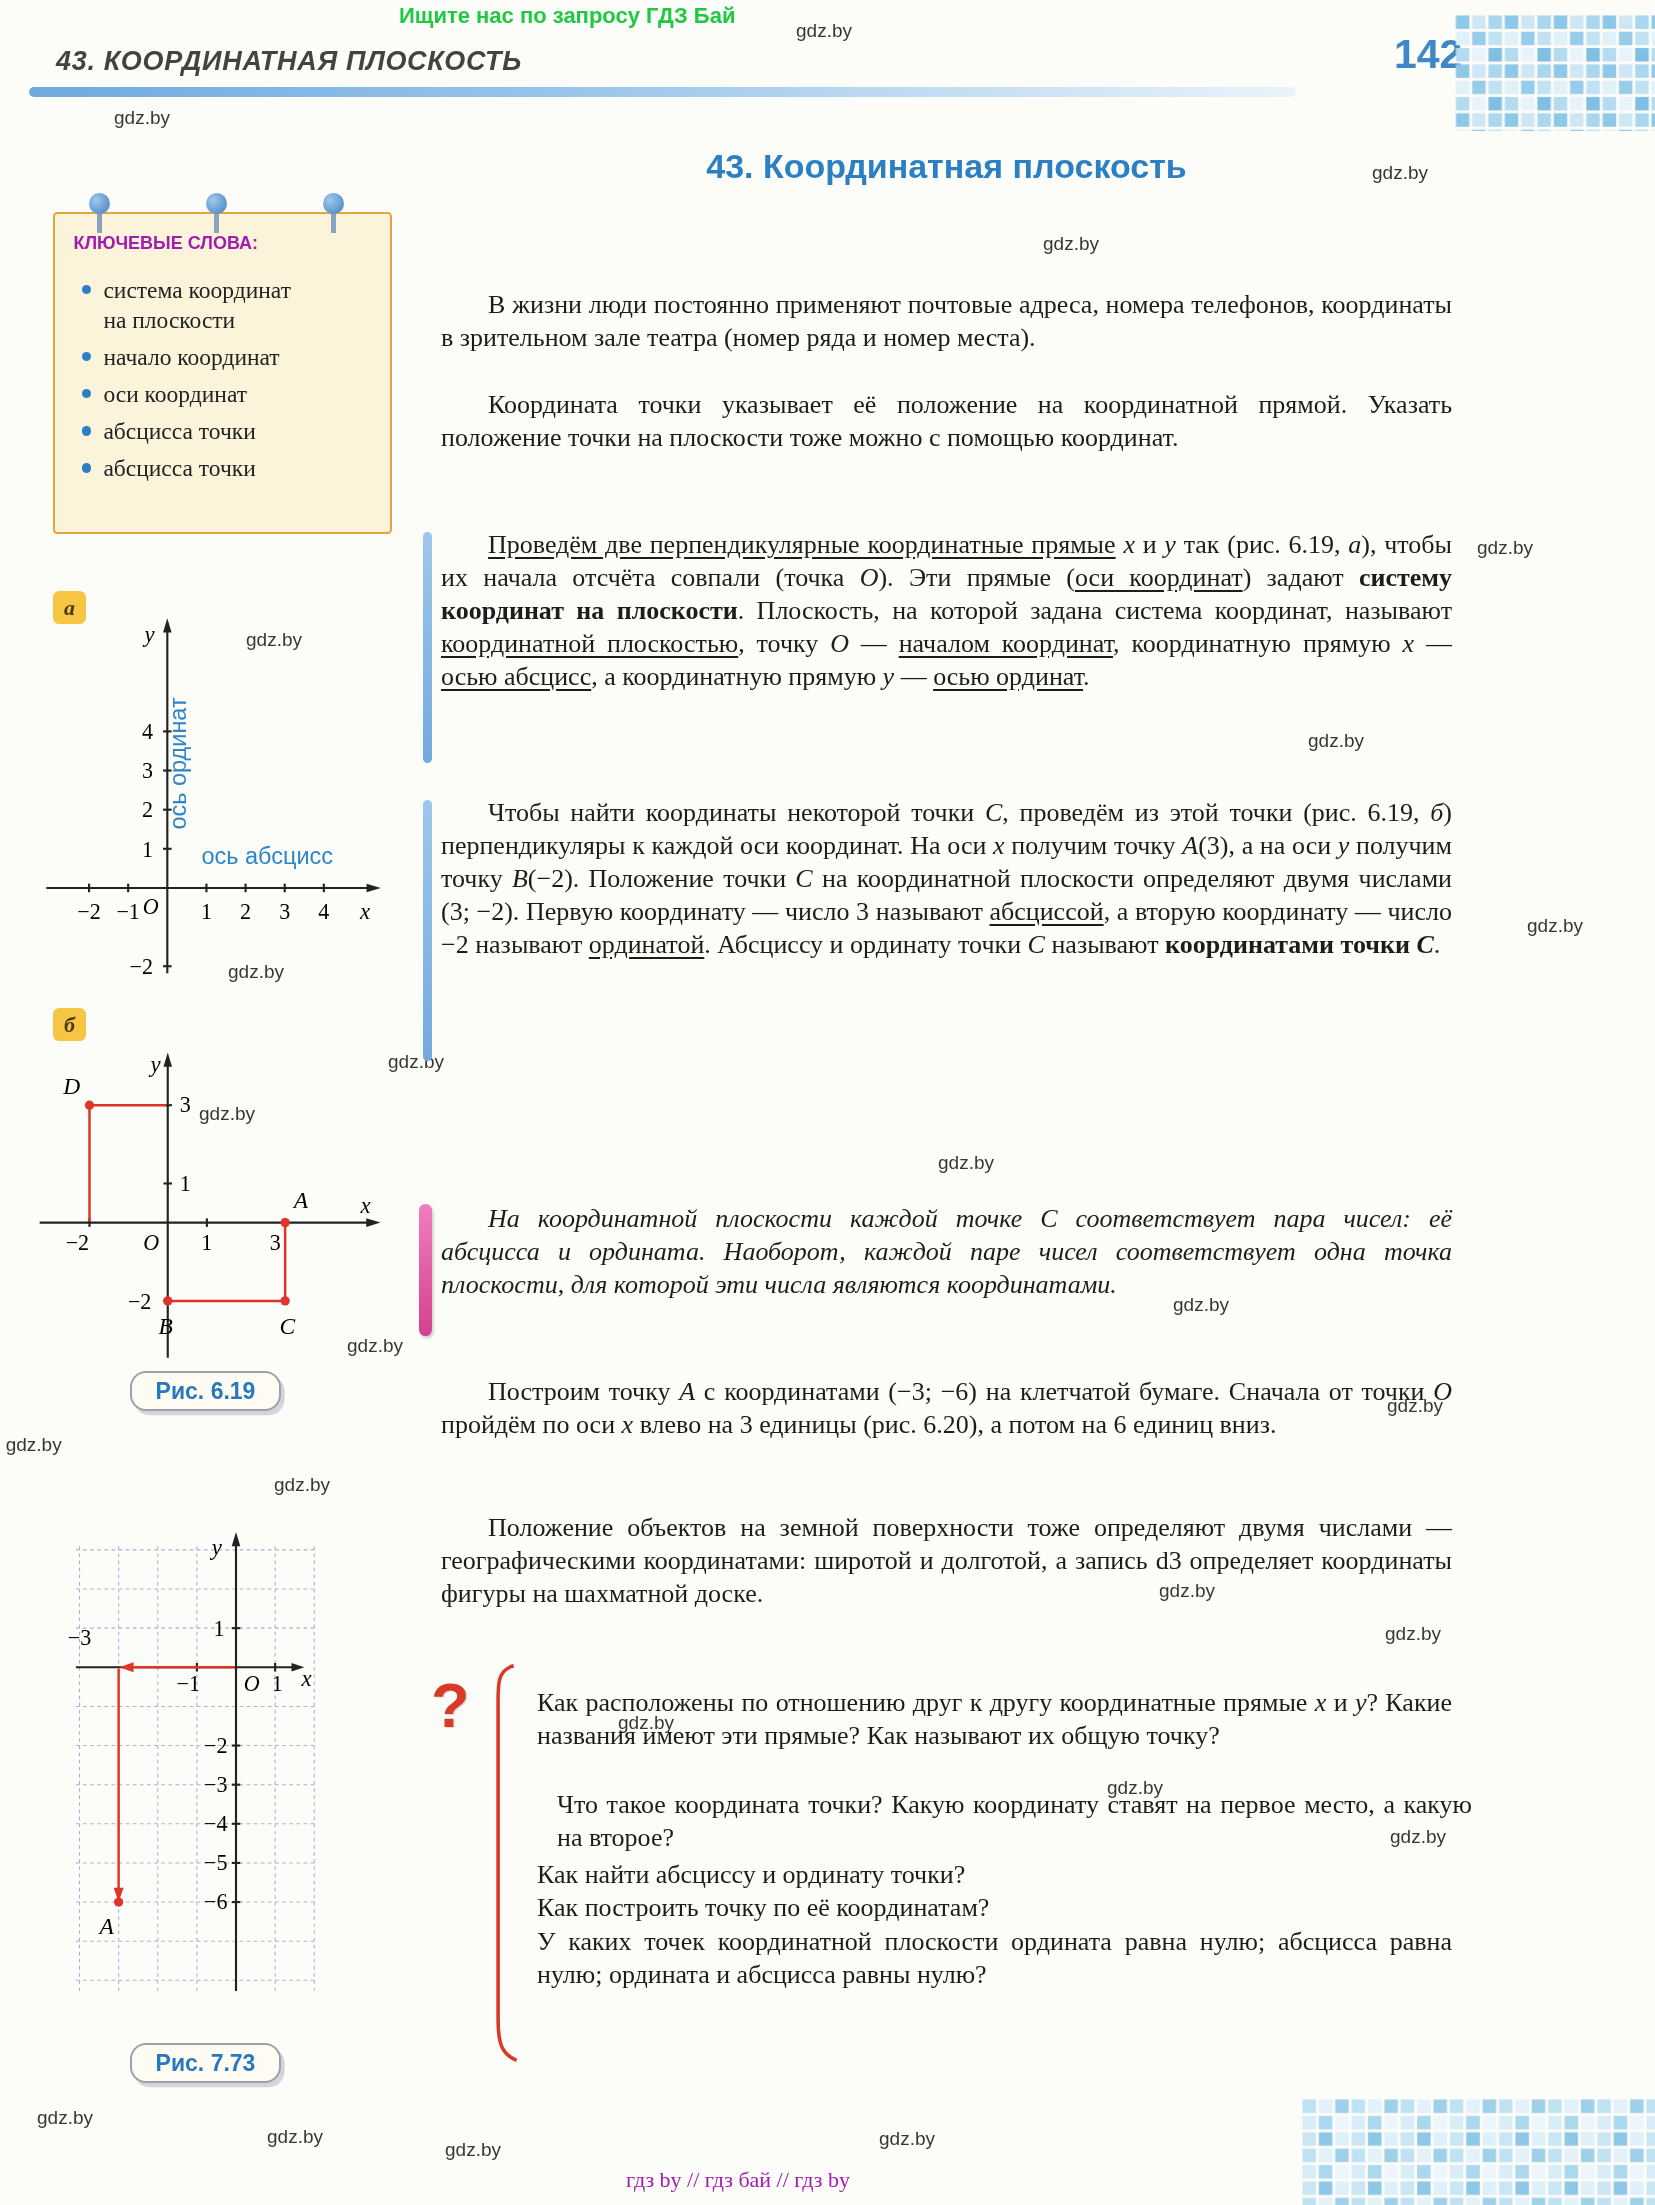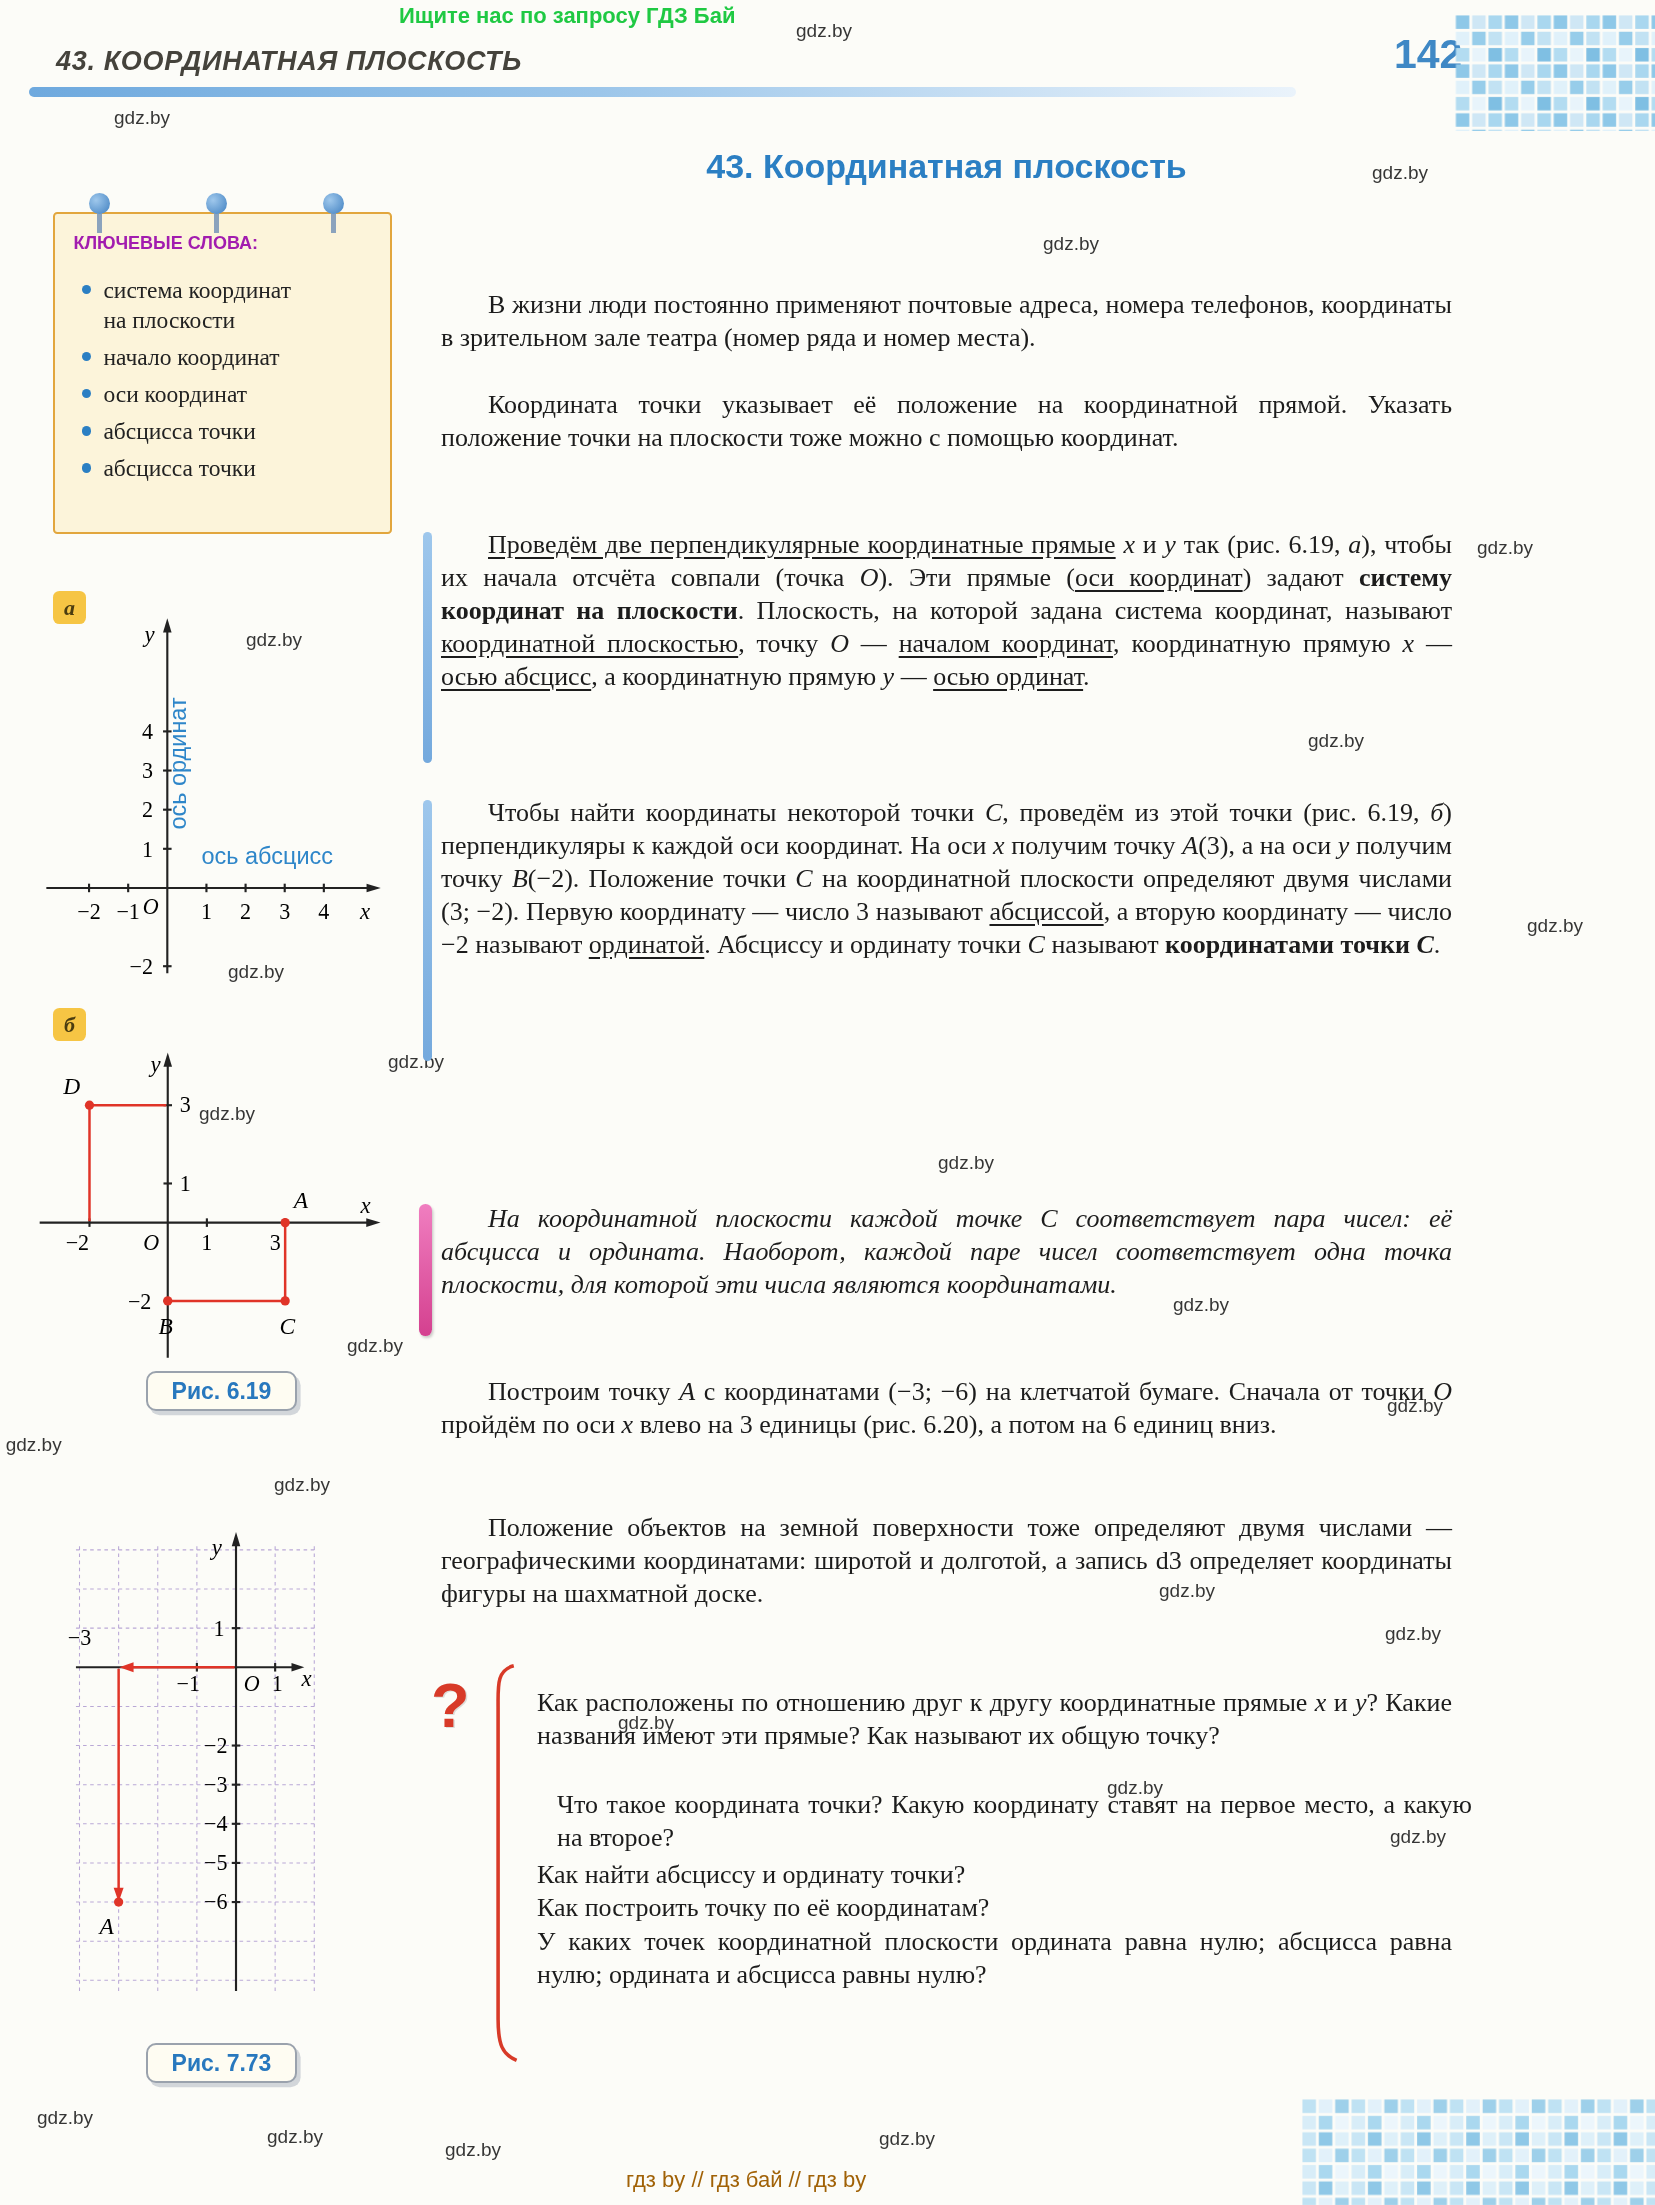--- a/index.html
+++ b/index.html
@@ -1,20 +1,20 @@
 <!DOCTYPE html>
 <html style="font-size:11.4px"><head>
 <meta charset="utf-8">
 <style>
   html,body{margin:0;padding:0;background:#ffffff;}
   .page{position:relative;width:1655px;height:2205px;background:#fcfcf8;overflow:hidden;
         font-family:"Liberation Serif",serif;color:#1c1c1c;}
   .wm{position:absolute;font-family:"Liberation Sans",sans-serif;font-size:19px;color:rgba(25,25,25,.88);white-space:nowrap;}
   .wm-green{position:absolute;left:399px;top:2.8px;font-family:"Liberation Sans",sans-serif;font-weight:bold;font-size:22px;color:#1fc943;}
-  .wm-links{position:absolute;left:626px;top:2167px;font-family:Liberation Sans, sans-serif;font-size:22px;color:#a16207;}
+  .wm-links{position:absolute;left:626px;top:2167px;font-family:Liberation Serif, serif;font-size:22px;color:#a21caf;}
   .running-head{position:absolute;left:56px;top:46px;font-family:"Liberation Sans",sans-serif;font-style:italic;font-weight:bold;font-size:27px;color:#45433c;letter-spacing:0.7px;white-space:nowrap;}
   .head-rule{position:absolute;left:28.5px;top:87px;width:1267px;height:10px;border-radius:5px;
              background:linear-gradient(90deg,#6ea9de 0%,#9cc6ea 45%,#eaf3fb 100%);}
   .page-num{position:absolute;left:1394px;top:31px;font-family:"Liberation Sans",sans-serif;font-weight:bold;font-size:41px;color:#3f88c5;}
   .mosaic-top{position:absolute;left:1454px;top:14.2px;}
   .mosaic-bottom{position:absolute;left:1301px;top:2098px;}
   .chapter-title{position:absolute;left:441px;top:147px;width:1011px;text-align:center;
                  font-family:"Liberation Sans",sans-serif;font-weight:bold;font-size:34px;color:#2b7fc3;}
   
   .kw-box{position:absolute;left:53px;top:212px;width:339px;height:322px;background:#fcf4da;
@@ -23,23 +23,23 @@
   .kw-pin .stem{position:absolute;left:7.8px;top:17px;width:5.7px;height:23px;background:#8ba3bd;}
   .kw-pin .headc{position:absolute;left:0;top:0;width:21.4px;height:21.4px;border-radius:50%;
                  background:radial-gradient(circle at 7.1px 7.1px,#9fc8ec,#3f7fc0);}
   .kw-title{position:absolute;left:18.5px;top:18.5px;font-family:"Liberation Sans",sans-serif;font-weight:bold;font-size:18px;color:#a21caf;}
   .kw-list{position:absolute;left:21.4px;top:61px;width:235px;}
   .kw-item{position:relative;padding-left:27px;font-size:23.5px;line-height:30px;color:#222;margin-bottom:7.1px;}
   .kw-bullet{position:absolute;left:5.7px;top:10px;width:9.3px;height:9.3px;border-radius:50%;background:#2b7fc3;}
   
   .fig-tag{position:absolute;width:33px;height:33px;background:#f6c544;border-radius:6.4px;text-align:center;
            line-height:33px;font-style:italic;font-weight:bold;font-size:22px;color:#4a3c10;}
-  .fig-caption{position:absolute;width:151px;height:40px;border:2.1px solid #9aa2ad;border-radius:10px;background:#fefcf2;
+  .fig-caption{position:absolute;width:151px;height:40px;border:2.1px solid #9aa2ad;border-radius:16px;background:#fefcf2;
                box-shadow:3.6px 4.3px 0 rgba(148,158,172,.4);text-align:center;line-height:36px;
-               font-family:"Liberation Sans",sans-serif;font-weight:bold;font-size:23px;color:#2878be;box-sizing:border-box;margin-left:16px;}
+               font-family:"Liberation Sans",sans-serif;font-weight:bold;font-size:23px;color:#2878be;box-sizing:border-box;}
   .figsvg{position:absolute;}
   
   .para{position:absolute;left:441px;width:1011px;font-size:26px;line-height:33px;text-align:justify;text-indent:47px;}
   #p1{top:288px;} #p2{top:388px;} #p3{top:528px;} #p4{top:796px;} #p5{top:1076px;}
   #p6{top:1202px;font-style:italic;} #p7{top:1375px;} #p8{top:1511px;}
   .seg-u{text-decoration:underline;text-underline-offset:4.3px;}
   .seg-b{font-weight:bold;}
   .seg-i{font-style:italic;}
   .vbar{position:absolute;left:423px;width:9.3px;border-radius:5px;background:linear-gradient(180deg,#9ec7ec,#74a9dd);}
   #bar1{top:532px;height:231px;} #bar2{top:800px;height:261px;}

